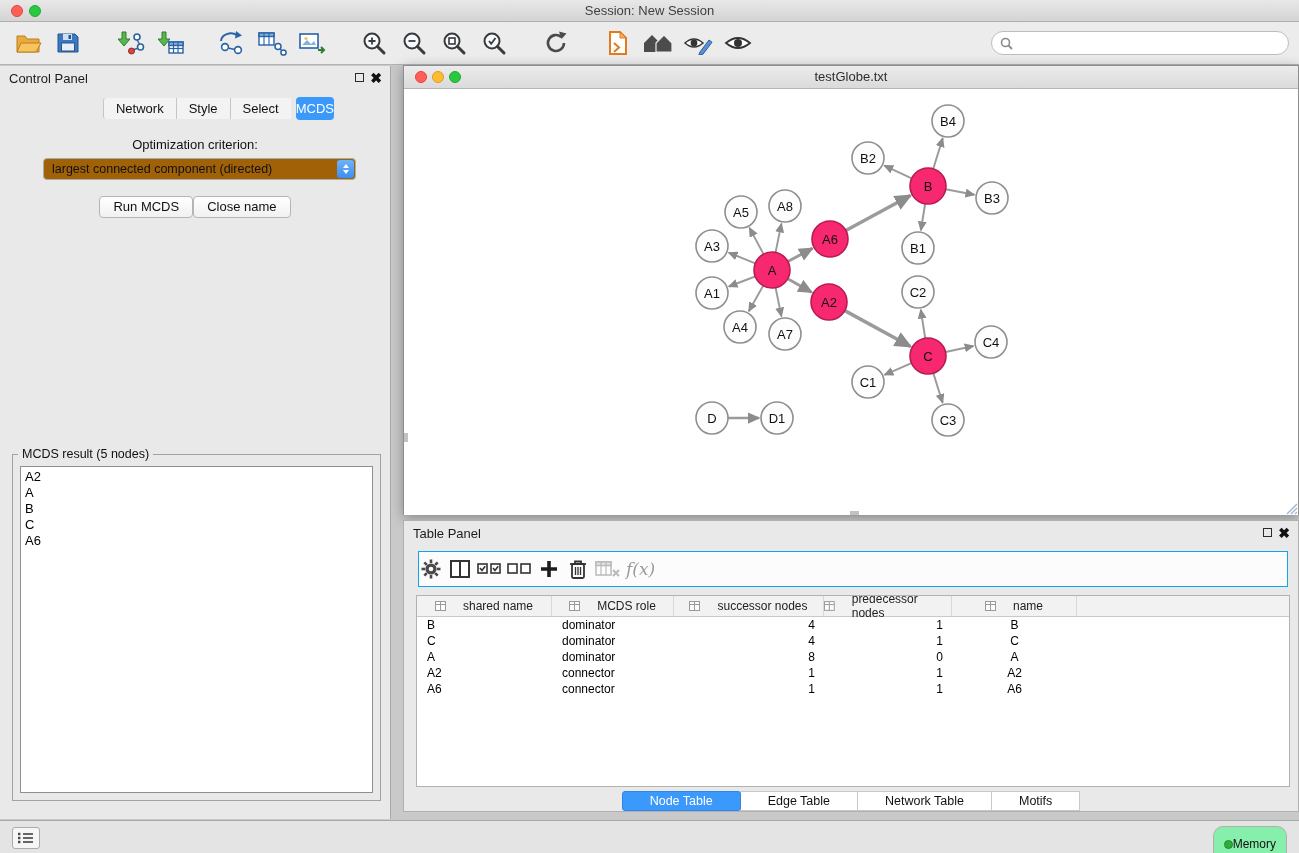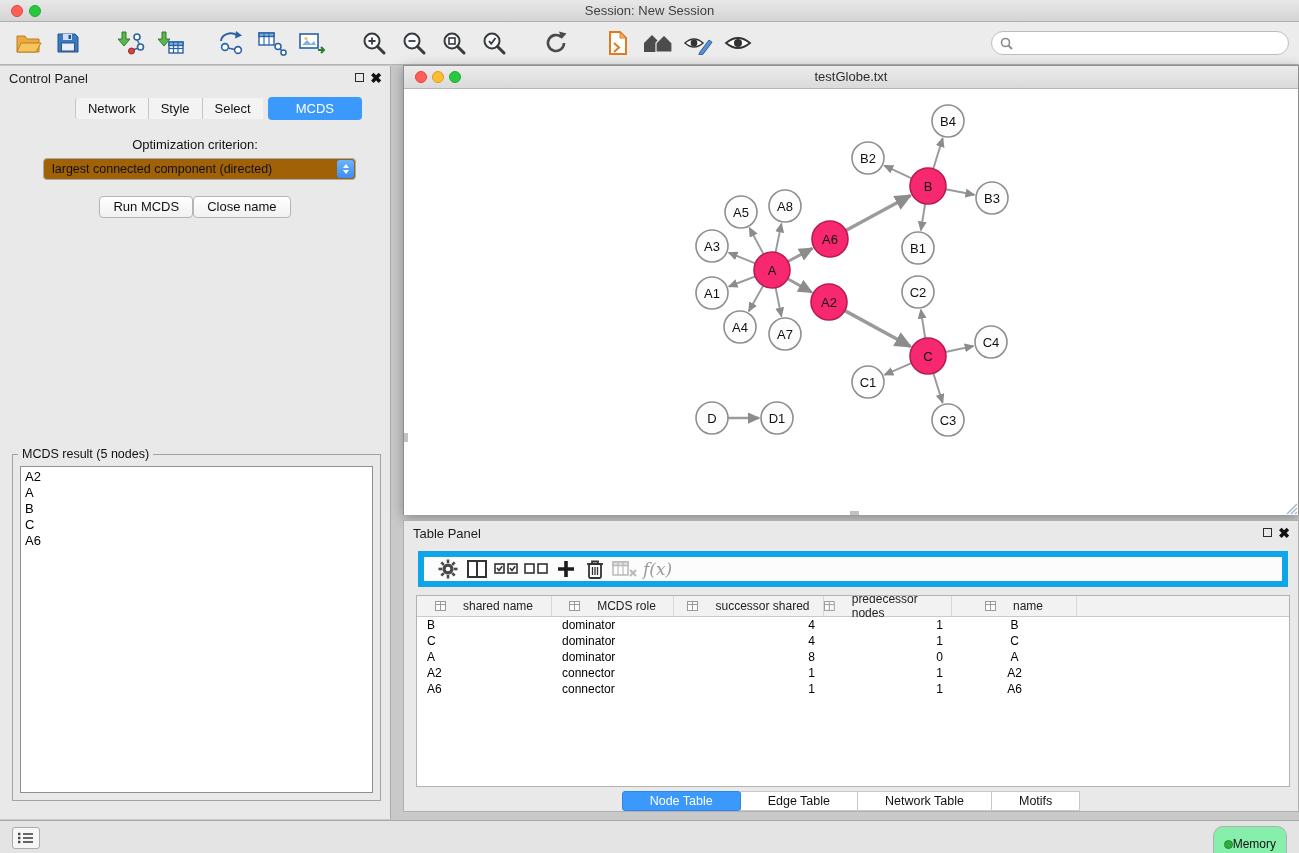--- a/index.html
+++ b/index.html
@@ -31,21 +31,21 @@
   .panel-header{position:relative;height:24px;line-height:24px;}
   .panel-header .ph-title{font-size:13px;color:#1c1c1c;padding-left:9px;}
   .float-ic{position:absolute;right:26px;top:7px;width:9px;height:9px;border:1.5px solid #2b2b2b;box-sizing:border-box;}
   .close-ic{position:absolute;right:8px;top:3px;font-size:14px;font-weight:bold;color:#111;line-height:18px;}
   
   .control-panel{position:absolute;left:0;top:66px;width:391px;height:753px;background:#e9e9e9;
     border-right:1px solid #a8a8a8;box-sizing:border-box;}
   .cp-tabs{position:absolute;left:0;right:0;top:31px;display:flex;justify-content:center;align-items:center;margin-left:47px;}
   .cp-tab{padding:3px 12px;font-size:13px;color:#111;border-left:1px solid #c6c6c6;background:#f3f3f3;}
   .cp-tab:first-child{border-left:1px solid #c6c6c6;border-radius:3px 0 0 3px;}
-  .cp-tab.active{background:#3b99fc;color:#fff;border-radius:4px;border:none;margin-left:5px;padding:4px 28px;}
+  .cp-tab.active{background:#3b99fc;color:#fff;border-radius:4px;border:none;margin-left:5px;padding:4px 0;}
   .opt-label{position:absolute;left:0;right:0;top:71px;text-align:center;font-size:13px;color:#111;}
   .dropdown{position:absolute;left:43px;top:92px;width:313px;height:22px;background:#a16207;
     border:1px solid #ababab;border-radius:4px;box-sizing:border-box;font-size:12.5px;color:#111;
     line-height:20px;padding-left:8px;}
   .stepper{position:absolute;right:1px;top:1px;width:17px;height:18px;border-radius:3px;
     background:linear-gradient(#6db3f8,#3c8ef0);display:flex;flex-direction:column;align-items:center;justify-content:center;}
   .stepper .up{width:0;height:0;border-left:3.5px solid transparent;border-right:3.5px solid transparent;
     border-bottom:4px solid #fff;margin-bottom:2px;}
   .stepper .down{width:0;height:0;border-left:3.5px solid transparent;border-right:3.5px solid transparent;
     border-top:4px solid #fff;}
@@ -65,21 +65,21 @@
   .nw-titlebar .title{position:absolute;left:0;right:0;top:3px;text-align:center;font-size:13px;color:#2e2e2e;}
   .nw-canvas{position:relative;width:894px;height:426px;background:#fff;overflow:hidden;}
   .node-label{font-family:"Liberation Sans",sans-serif;font-size:13px;fill:#111;}
   .tick-left{position:absolute;left:0;top:344px;width:4px;height:9px;background:#c2c2c2;}
   .tick-bottom{position:absolute;left:446px;bottom:0;width:9px;height:4px;background:#c2c2c2;}
   .resize-grip{position:absolute;right:0;bottom:0;}
   
   .table-panel{position:absolute;left:403px;top:520px;width:896px;height:292px;background:#e9e9e9;
     border:1px solid #b0b0b0;box-sizing:border-box;}
   .tp-toolbar{position:absolute;left:14px;right:10px;top:30px;height:36px;background:#fcfcfc;
-    border:6px solid #0ea5e9;box-sizing:border-box;display:flex;align-items:center;padding-left:12px;gap:5px;}
+    border:1px solid #0ea5e9;box-sizing:border-box;display:flex;align-items:center;padding-left:0;gap:5px;}
   .tp-btn{display:flex;align-items:center;justify-content:center;min-width:24px;height:28px;}
   .fx{font-family:"DejaVu Serif",serif;font-style:italic;color:#9a9a9a;font-size:17px;}
   .table-wrap{position:absolute;left:12px;right:8px;top:74px;height:192px;background:#fff;
     border:1px solid #b2b2b2;box-sizing:border-box;overflow:hidden;}
   .t-header{display:flex;height:20px;background:#f2f2f2;border-bottom:1px solid #c9c9c9;}
   .th{display:flex;align-items:center;justify-content:center;gap:17px;font-size:12px;color:#222;
     border-right:1px solid #d8d8d8;box-sizing:border-box;}
   .trow{display:flex;height:16px;}
   .tcell{font-size:12px;line-height:16px;color:#000;box-sizing:border-box;white-space:nowrap;overflow:hidden;}
   .c0{width:135px;}.c1{width:122px;}.c2{width:150px;}.c3{width:128px;}.c4{width:125px;}
@@ -504,21 +504,21 @@
             <line x1="5.5" y1="0.5" x2="5.5" y2="9.5" stroke="#9a9a9a"></line>
           </svg>
         <span>MCDS role</span>
       </div>
       <div class="th c2">
         <svg width="11" height="10" viewBox="0 0 11 10">
             <rect x="0.5" y="0.5" width="10" height="9" fill="#fdfdfd" stroke="#9a9a9a"></rect>
             <line x1="0.5" y1="3.5" x2="10.5" y2="3.5" stroke="#9a9a9a"></line>
             <line x1="5.5" y1="0.5" x2="5.5" y2="9.5" stroke="#9a9a9a"></line>
           </svg>
-        <span>successor shared</span>
+        <span>successor nodes</span>
       </div>
       <div class="th c3">
         <svg width="11" height="10" viewBox="0 0 11 10">
             <rect x="0.5" y="0.5" width="10" height="9" fill="#fdfdfd" stroke="#9a9a9a"></rect>
             <line x1="0.5" y1="3.5" x2="10.5" y2="3.5" stroke="#9a9a9a"></line>
             <line x1="5.5" y1="0.5" x2="5.5" y2="9.5" stroke="#9a9a9a"></line>
           </svg>
         <span>predecessor nodes</span>
       </div>
       <div class="th c4">

